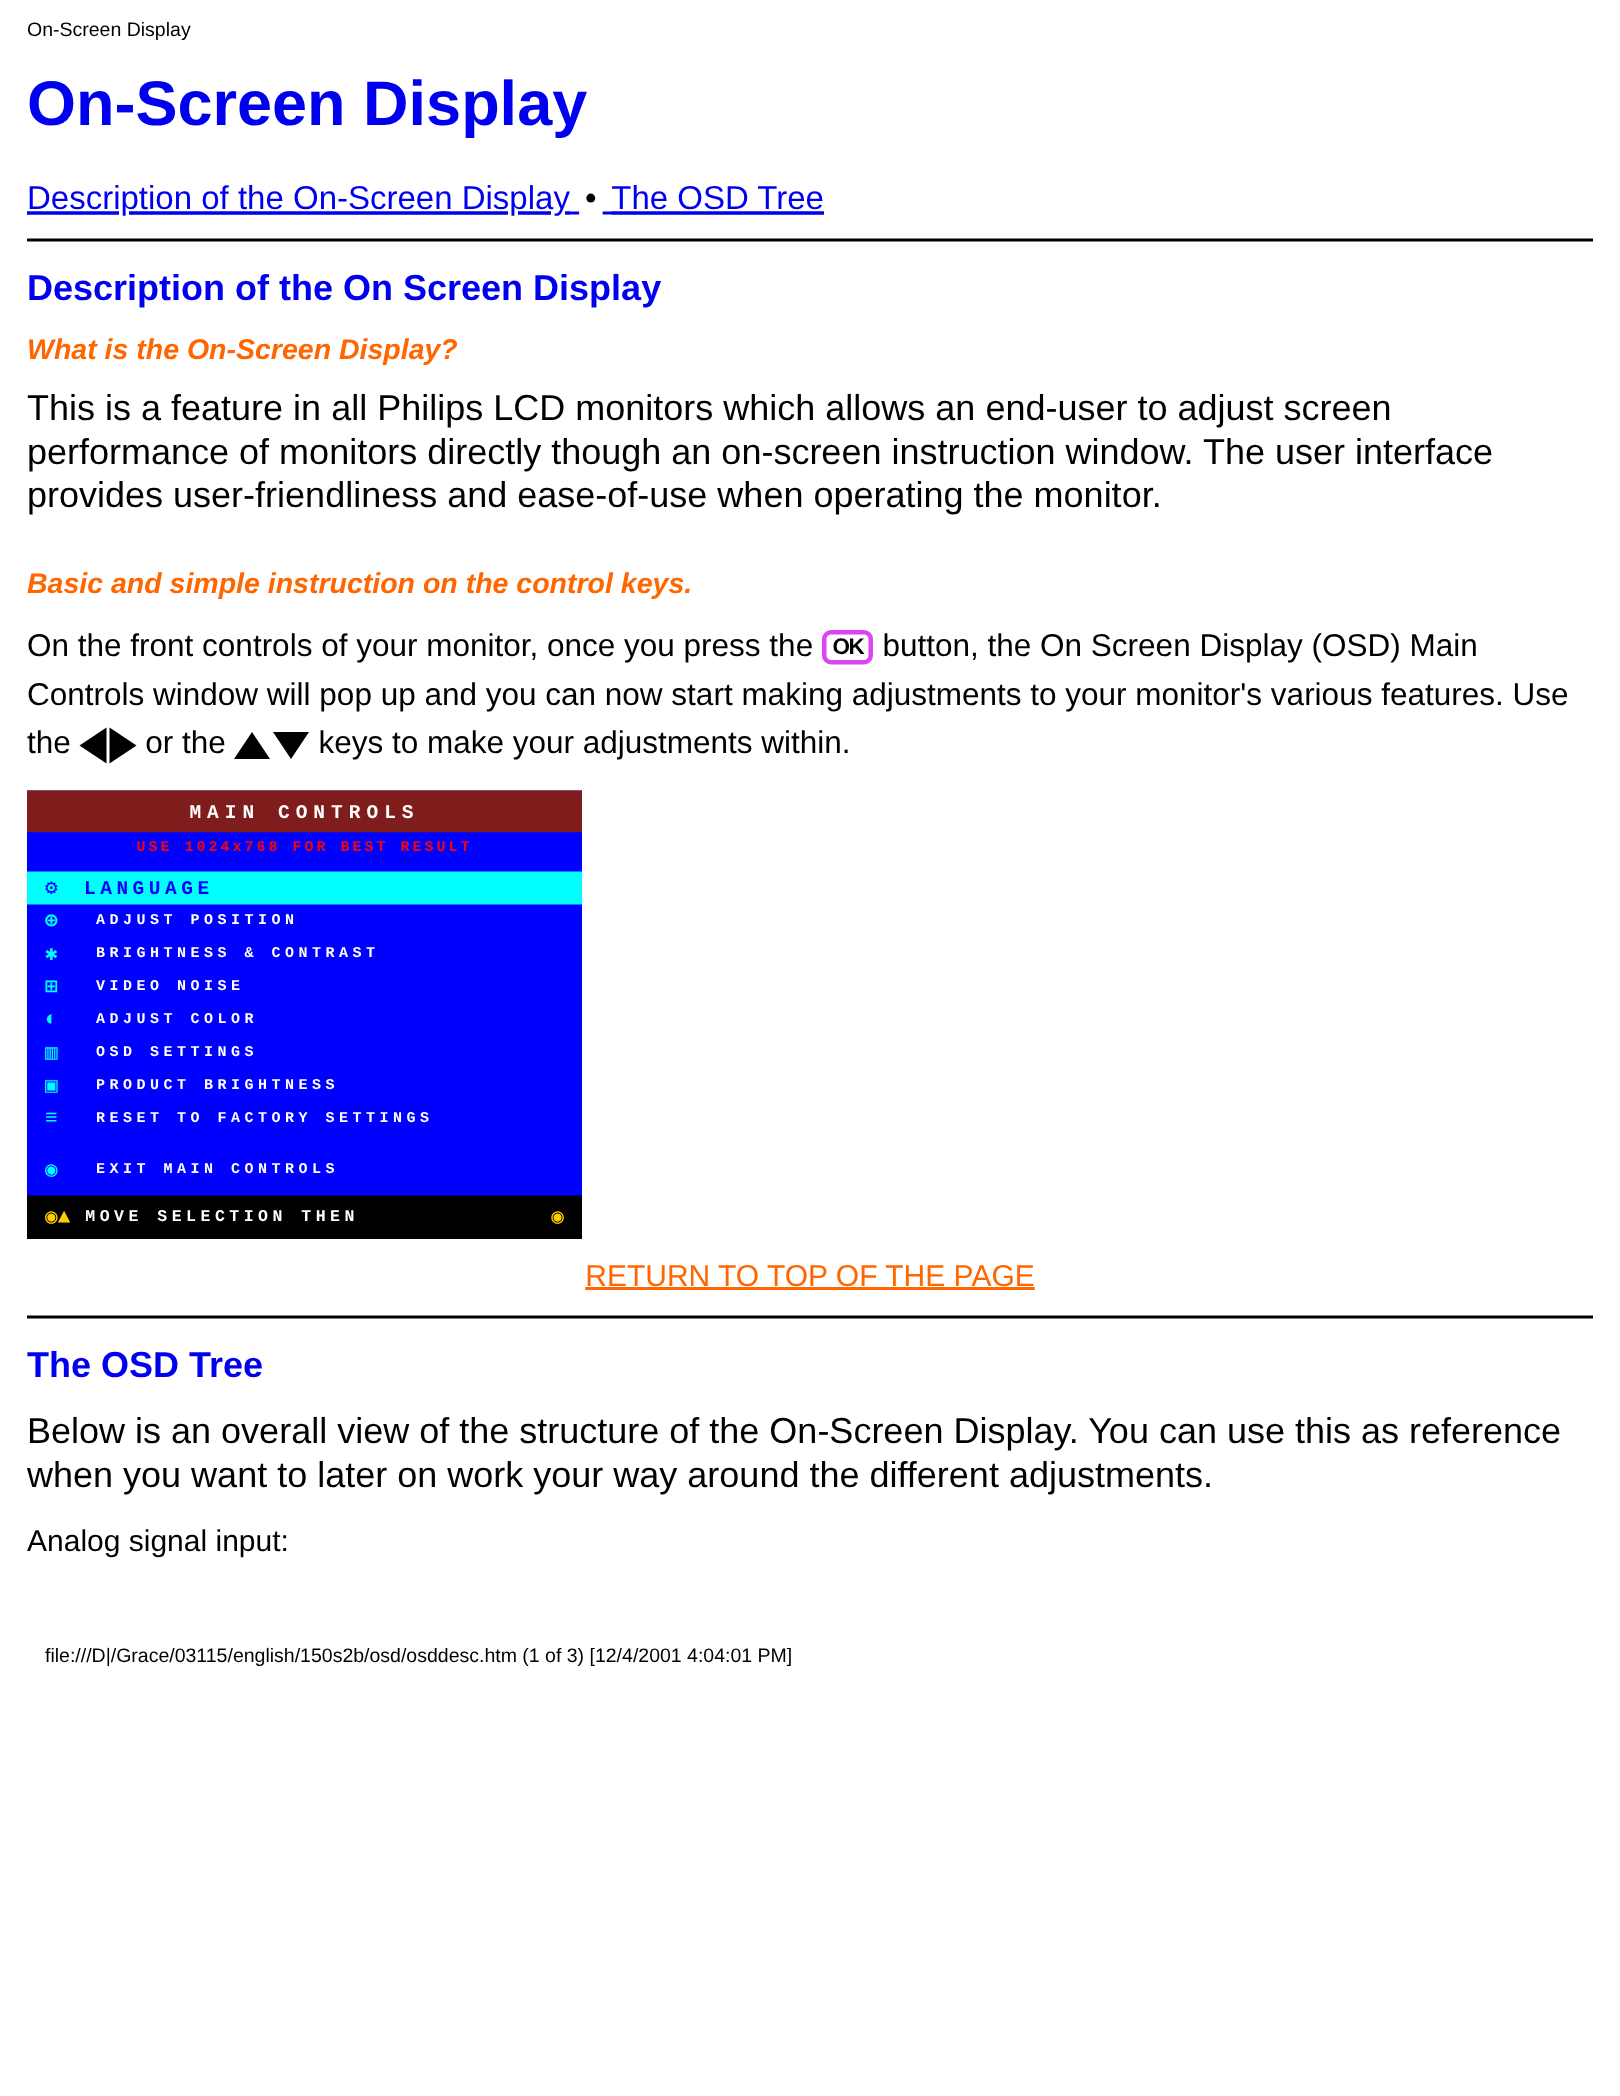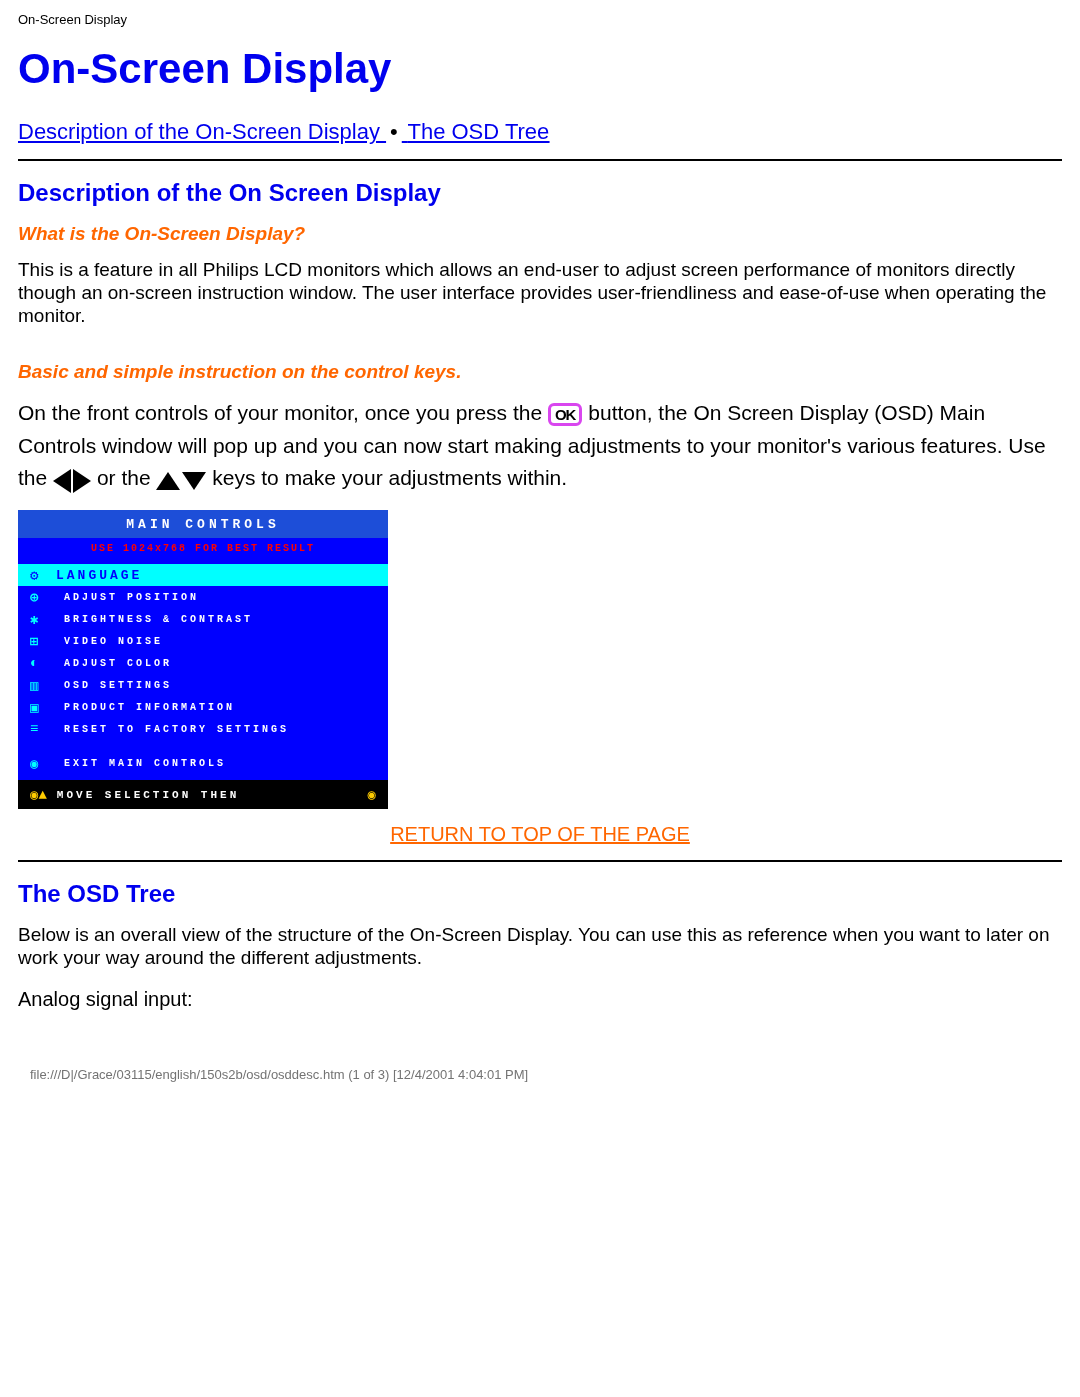--- a/index.html
+++ b/index.html
@@ -48,21 +48,21 @@
     margin: 18px 0 16px 0;
   }
   .sub-h {
     font-size: 19px;
     font-style: italic;
     font-weight: bold;
     color: #ff6600;
     margin: 16px 0 14px 0;
   }
   .body-text {
-    font-size: 19px;
+    font-size: 24px;
     line-height: 1.2;
     color: #000;
     margin: 10px 0 34px 0;
   }
   .body-text-flow {
     font-size: 21px;
     line-height: 1.55;
     color: #000;
     margin: 8px 0 14px 0;
   }
@@ -115,21 +115,21 @@
     width: 370px;
     background: #0000ff;
     font-family: "Courier New", monospace;
     font-size: 13px;
     letter-spacing: 3px;
     font-weight: bold;
     color: #fff;
     margin-top: 6px;
   }
   .osd-title {
-    background: #1d4ed8;
+    background: #7f1d1d;
     color: #fff;
     text-align: center;
     padding: 7px 0 6px 0;
     font-size: 13px;
     letter-spacing: 4px;
   }
   .osd-sub {
     background: #0000ff;
     color: #ff0000;
     text-align: center;
@@ -186,21 +186,21 @@
     text-decoration: underline;
   }
   .sect3 {
     font-size: 20px;
     font-weight: normal;
     margin: 14px 0 38px 0;
   }
   .footer-path {
     font-size: 13px;
     padding: 10px 30px 20px 30px;
-    color: #737373;
+    color: #000000;
   }
 </style>
 </head>
 <body>
 
 <div class="header-label">On-Screen Display</div>
 
 <div class="content">
 
   <h1>On-Screen Display</h1>
@@ -255,21 +255,21 @@
     <div class="osd-row">
       <span class="osd-icon">◐</span>
       <span class="osd-label">ADJUST COLOR</span>
     </div>
     <div class="osd-row">
       <span class="osd-icon">▥</span>
       <span class="osd-label">OSD SETTINGS</span>
     </div>
     <div class="osd-row">
       <span class="osd-icon">▣</span>
-      <span class="osd-label">PRODUCT INFORMATION</span>
+      <span class="osd-label">PRODUCT BRIGHTNESS</span>
     </div>
     <div class="osd-row">
       <span class="osd-icon">≡</span>
       <span class="osd-label">RESET TO FACTORY SETTINGS</span>
     </div>
 
     <div class="osd-gap"></div>
 
     <div class="osd-row">
       <span class="osd-icon">◉</span>

